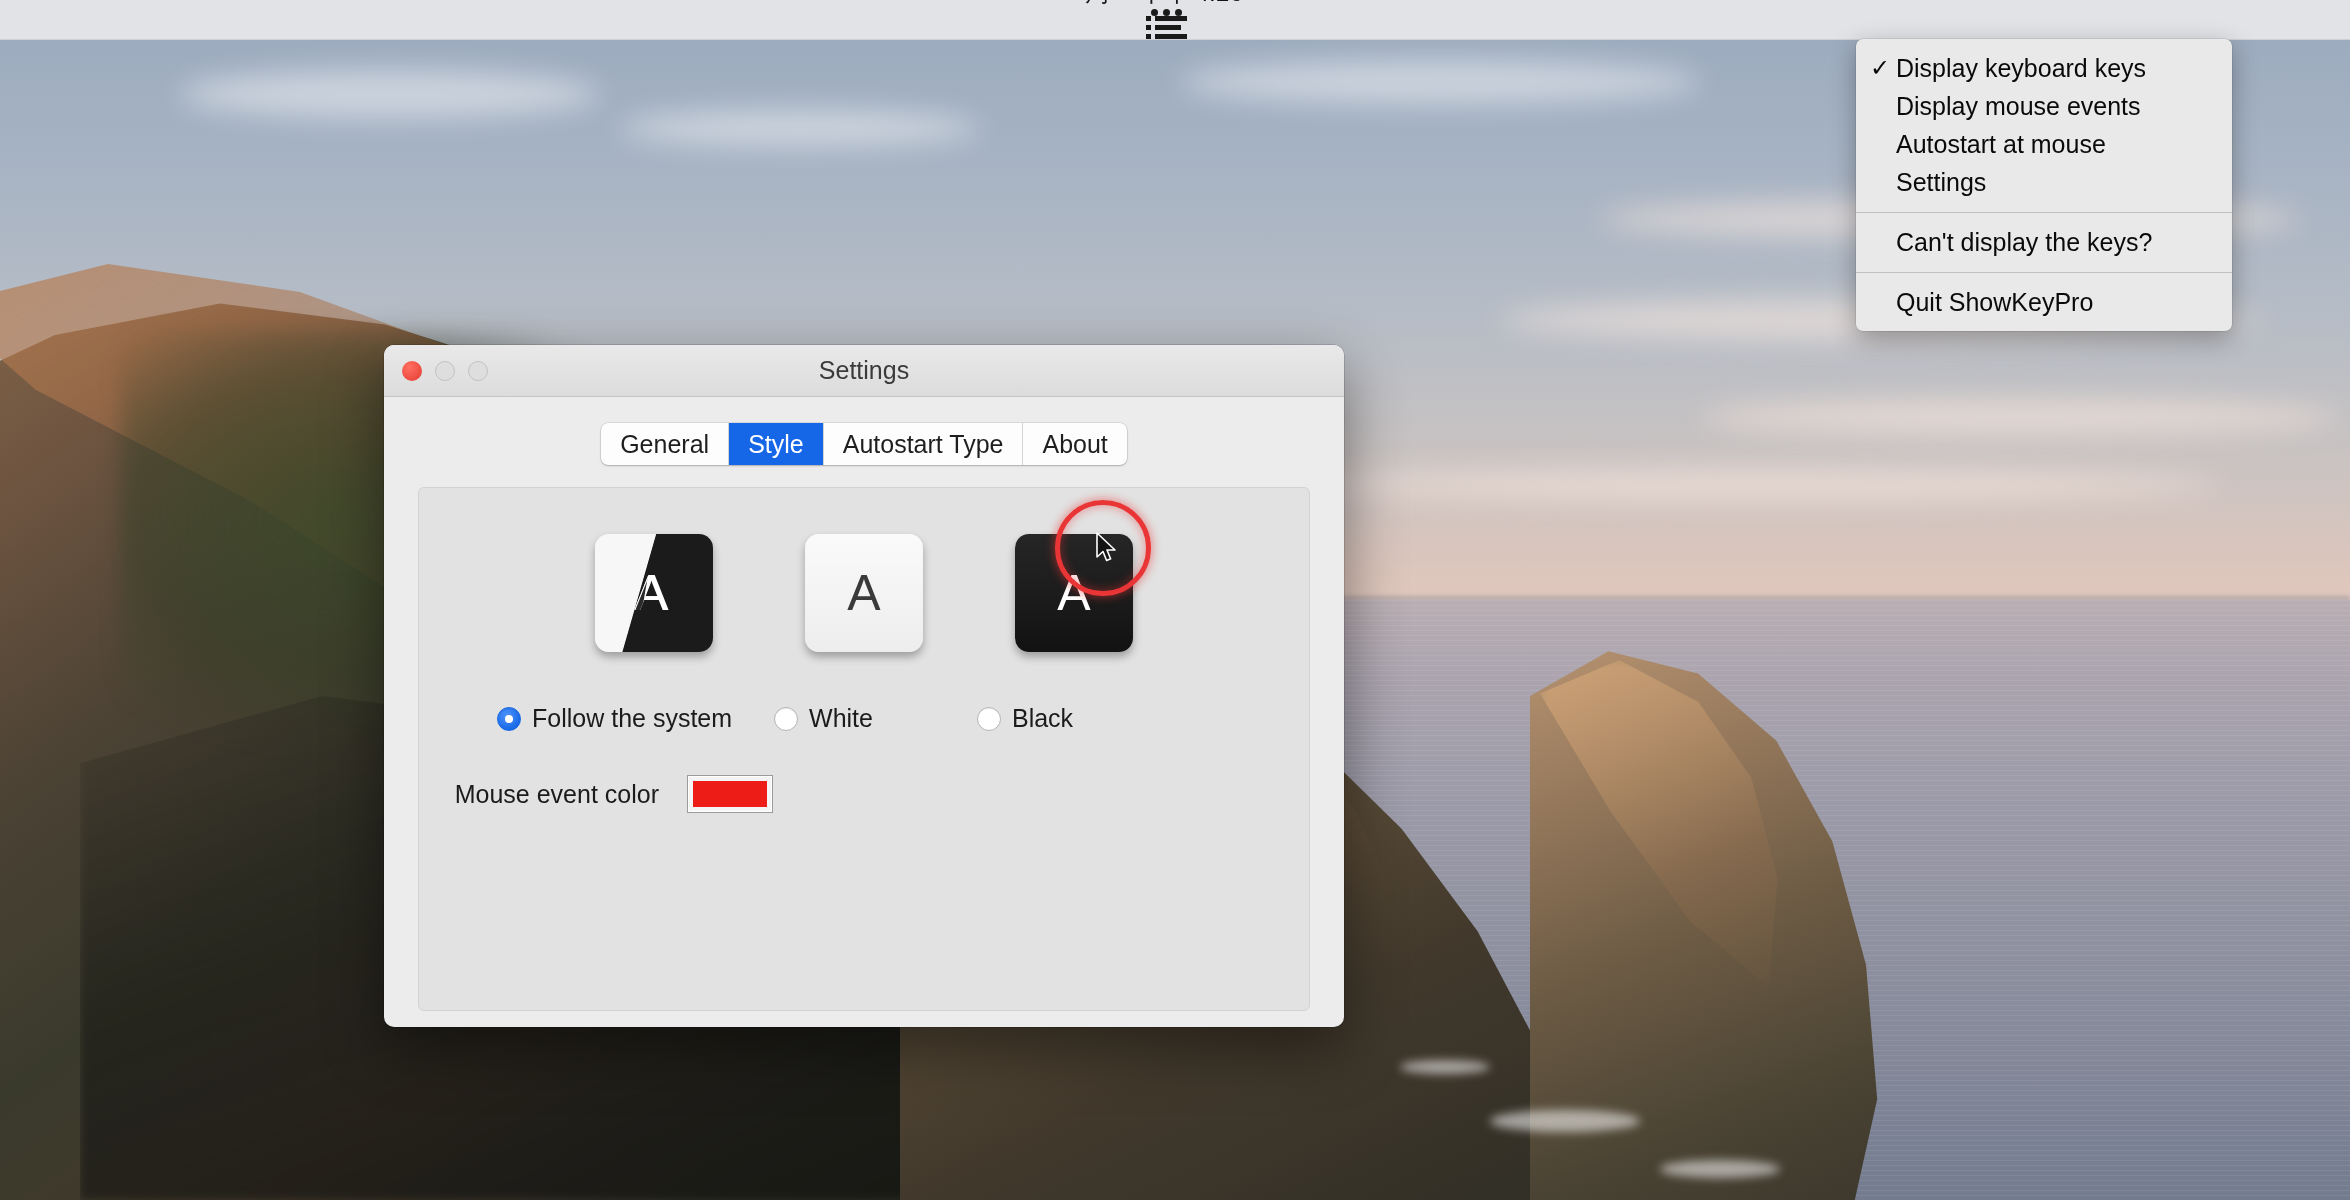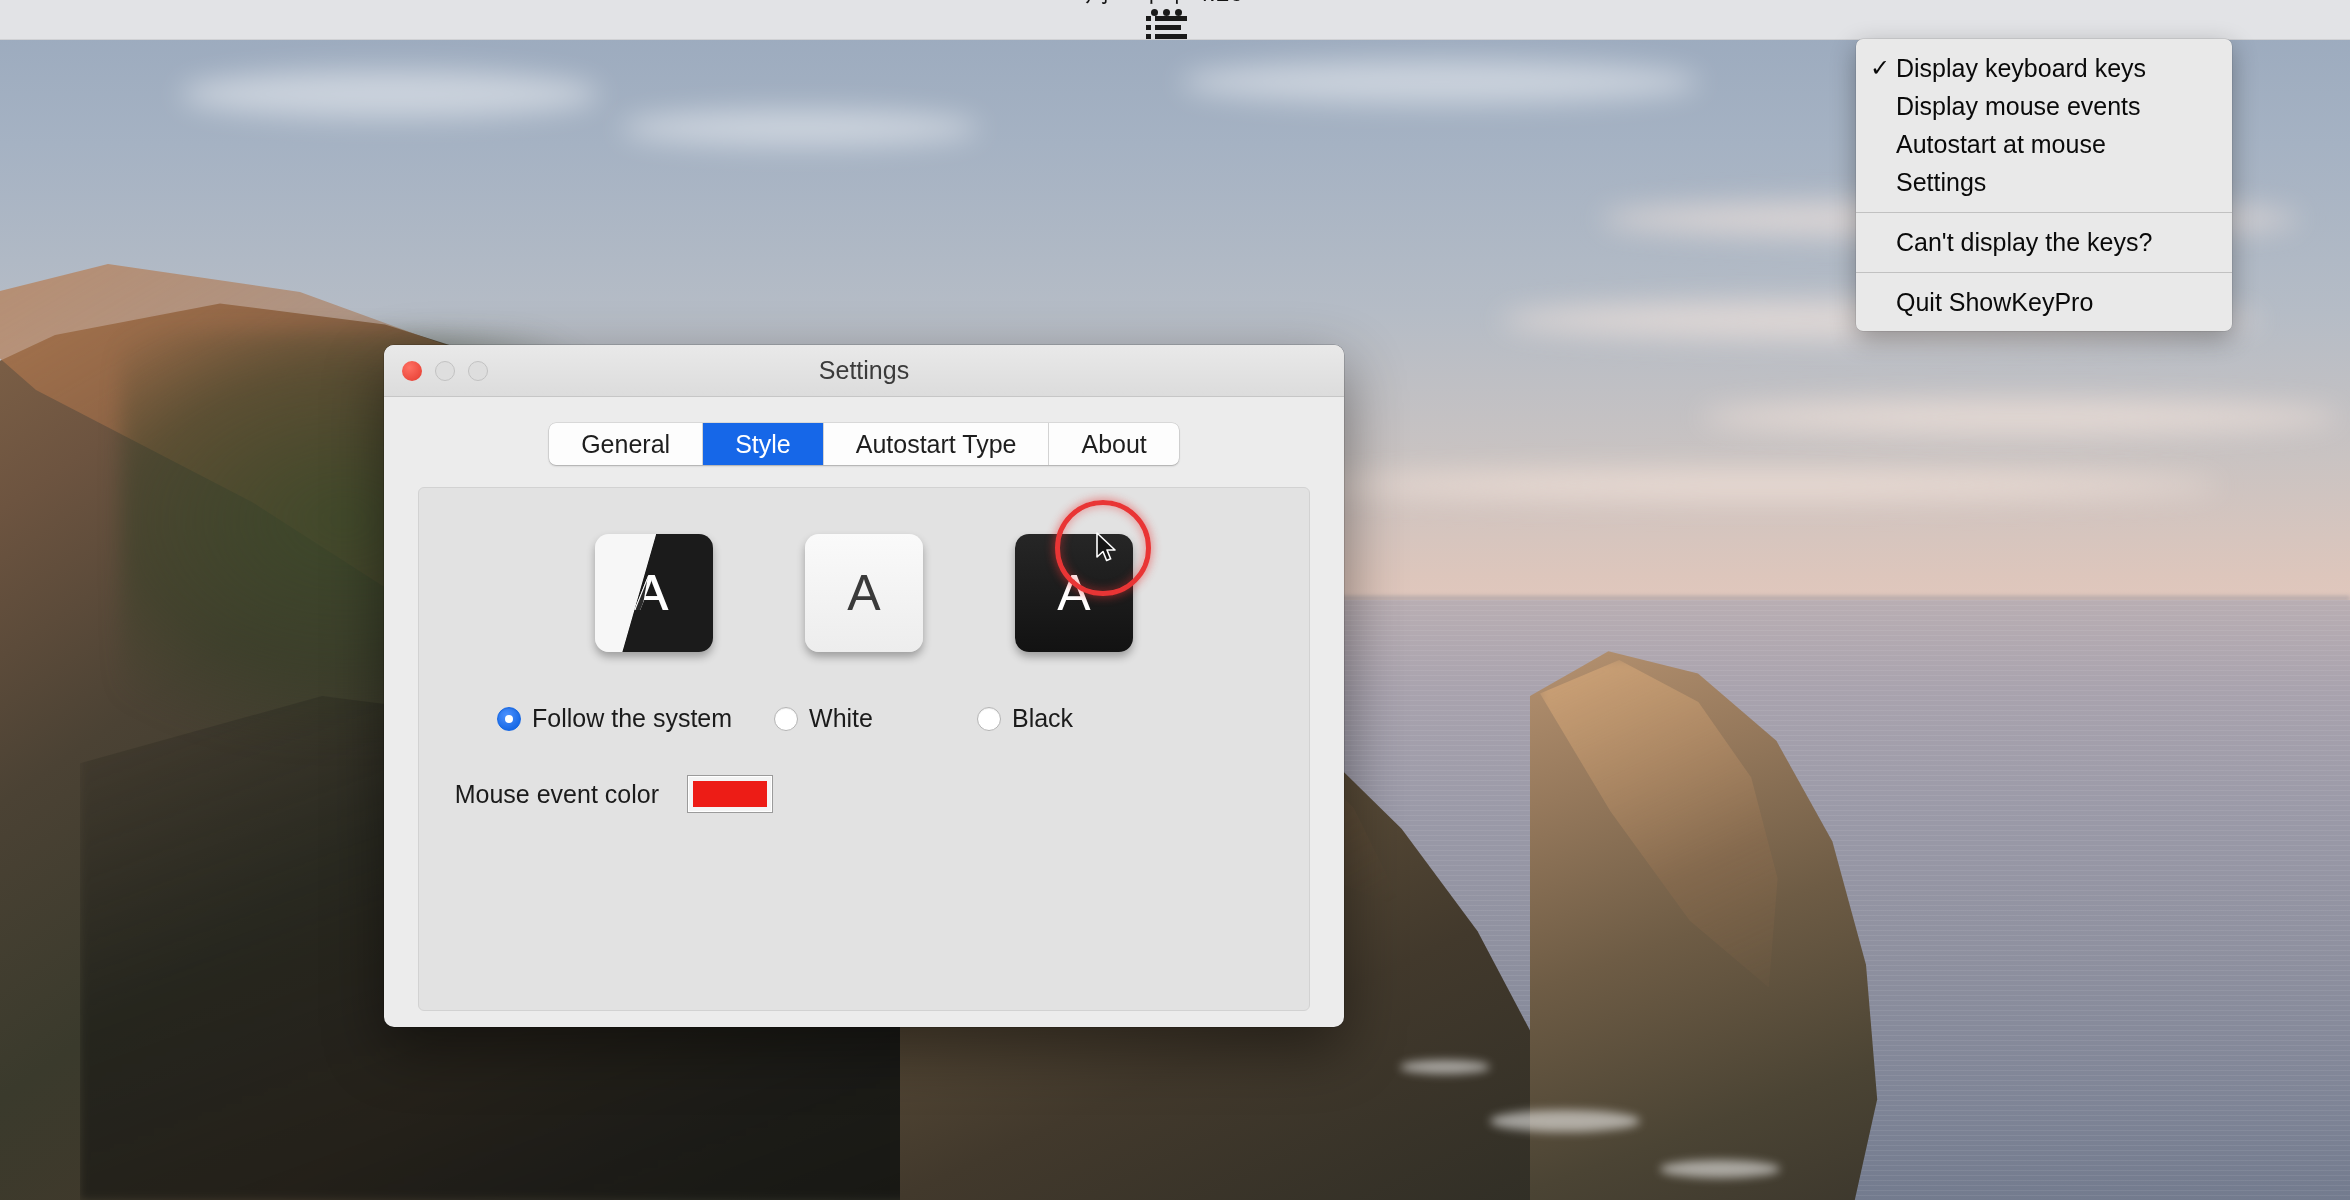--- a/index.html
+++ b/index.html
@@ -215,21 +215,21 @@
     display: flex; justify-content: center; margin-bottom: 22px;
   }
   #tabs {
     display: flex; background: #fdfdfd;
     border-radius: 7px; overflow: hidden;
     box-shadow: 0 1px 2px rgba(0,0,0,0.22), 0 0 0 0.5px rgba(0,0,0,0.14);
     height: 42px;
   }
   .tab {
     display: flex; align-items: center; justify-content: center;
-    padding: 0 32px; font-size: 25px; color: #1e1e1e;
+    padding: 0 19px; font-size: 25px; color: #1e1e1e;
     border-right: 1px solid #d3d3d3; white-space: nowrap;
   }
   .tab:last-child { border-right: none; }
   .tab.sel { background: #1667e8; color: #fff; }
 
   
   #panel {
     background: #e2e2e2;
     border: 1px solid #d2d2d2;
     border-radius: 6px;

